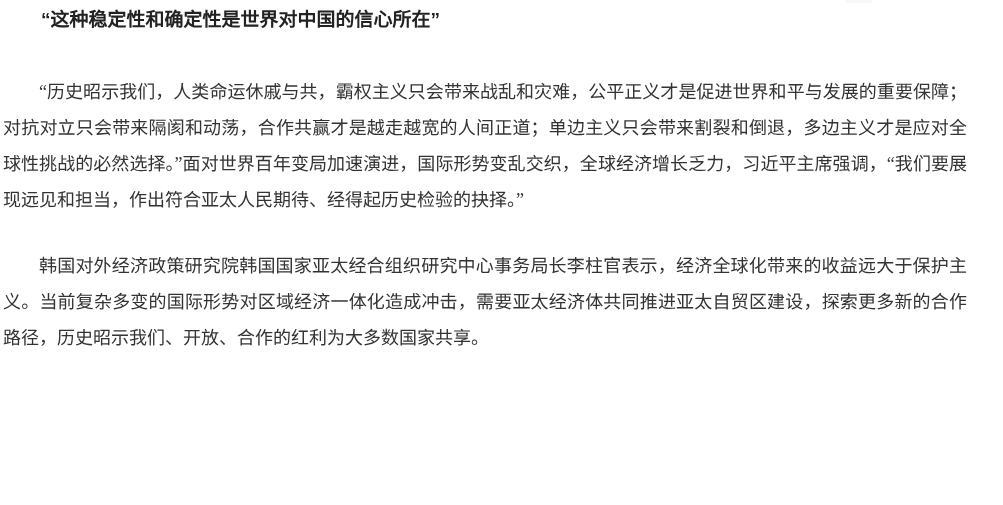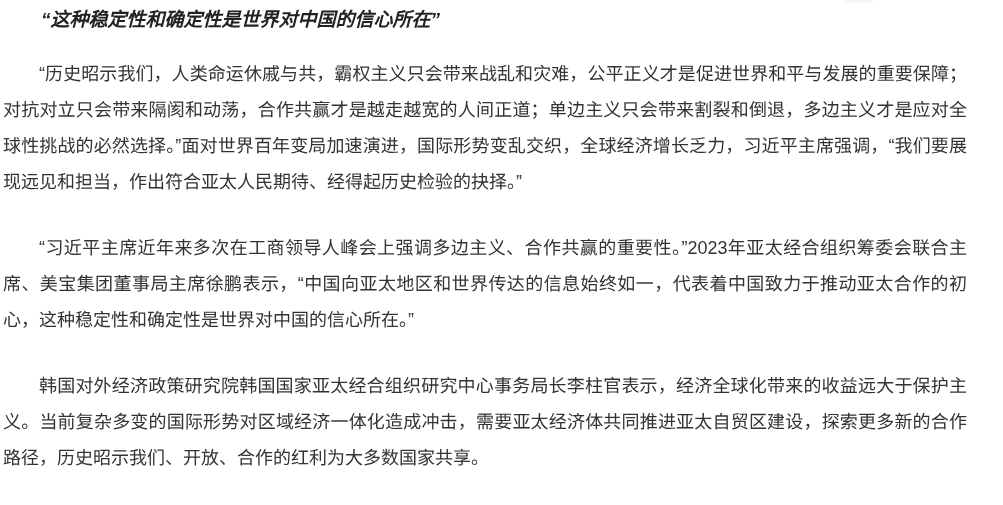--- a/index.html
+++ b/index.html
@@ -19,46 +19,45 @@
   }
   .article {
     padding: 8px 20px 0 3px;
     box-sizing: border-box;
   }
   .article-heading {
     font-size: 19px;
     font-weight: bold;
     color: var(--heading-color, #222222);
     line-height: 24px;
-    margin: 0 0 24px 0;
+    margin: 0 0 42px 0;
     text-indent: 2em;
-    font-style: italic;
   }
   .article-paragraph {
     font-size: 18px;
     color: var(--body-color, #333333);
     line-height: 36px;
     margin: 0 16px 30px 0;
     text-indent: 2em;
     text-align: justify;
+    font-family: Liberation Serif, serif;
   }
   .edge-artifact {
     position: absolute;
     top: 0;
     left: 845px;
     width: 28px;
     height: 3px;
     background: #f7f8fa;
     border-radius: 2px;
   }
 </style>
 </head>
 <body>
 
 <div class="page">
   <div class="edge-artifact"></div>
   <main class="article">
     <h1 class="article-heading">“这种稳定性和确定性是世界对中国的信心所在”</h1>
     <p class="article-paragraph">“历史昭示我们，人类命运休戚与共，霸权主义只会带来战乱和灾难，公平正义才是促进世界和平与发展的重要保障；对抗对立只会带来隔阂和动荡，合作共赢才是越走越宽的人间正道；单边主义只会带来割裂和倒退，多边主义才是应对全球性挑战的必然选择。”面对世界百年变局加速演进，国际形势变乱交织，全球经济增长乏力，习近平主席强调，“我们要展现远见和担当，作出符合亚太人民期待、经得起历史检验的抉择。”</p>
-    <p class="article-paragraph">“习近平主席近年来多次在工商领导人峰会上强调多边主义、合作共赢的重要性。”2023年亚太经合组织筹委会联合主席、美宝集团董事局主席徐鹏表示，“中国向亚太地区和世界传达的信息始终如一，代表着中国致力于推动亚太合作的初心，这种稳定性和确定性是世界对中国的信心所在。”</p>
     <p class="article-paragraph">韩国对外经济政策研究院韩国国家亚太经合组织研究中心事务局长李柱官表示，经济全球化带来的收益远大于保护主义。当前复杂多变的国际形势对区域经济一体化造成冲击，需要亚太经济体共同推进亚太自贸区建设，探索更多新的合作路径，历史昭示我们、开放、合作的红利为大多数国家共享。</p>
   </main>
 </div>
 
 </body></html>

